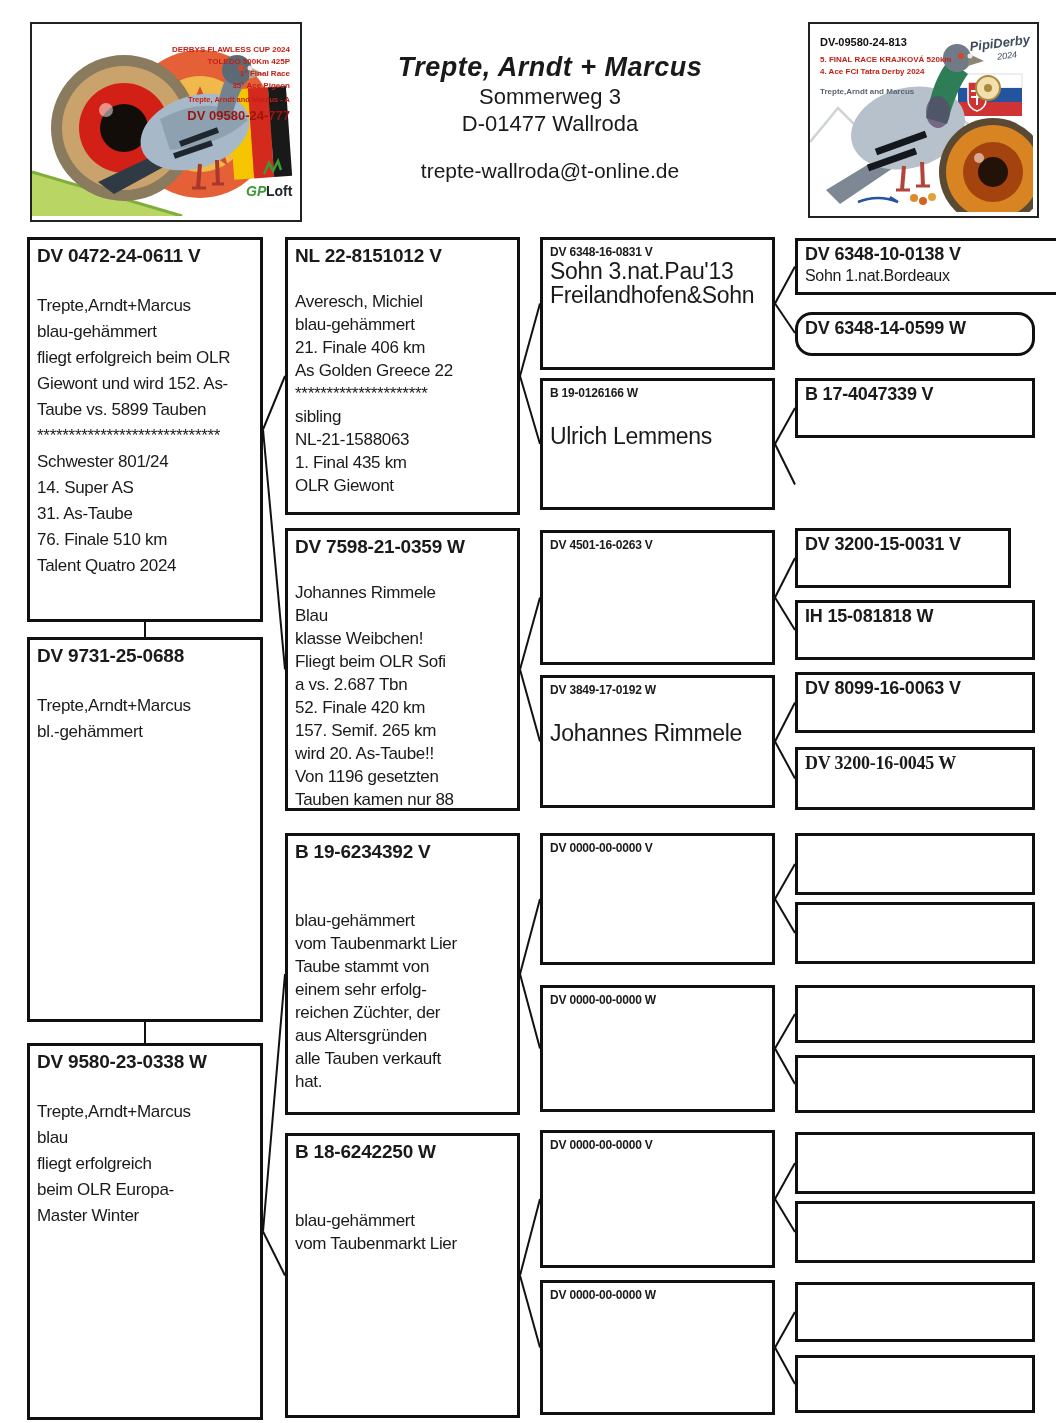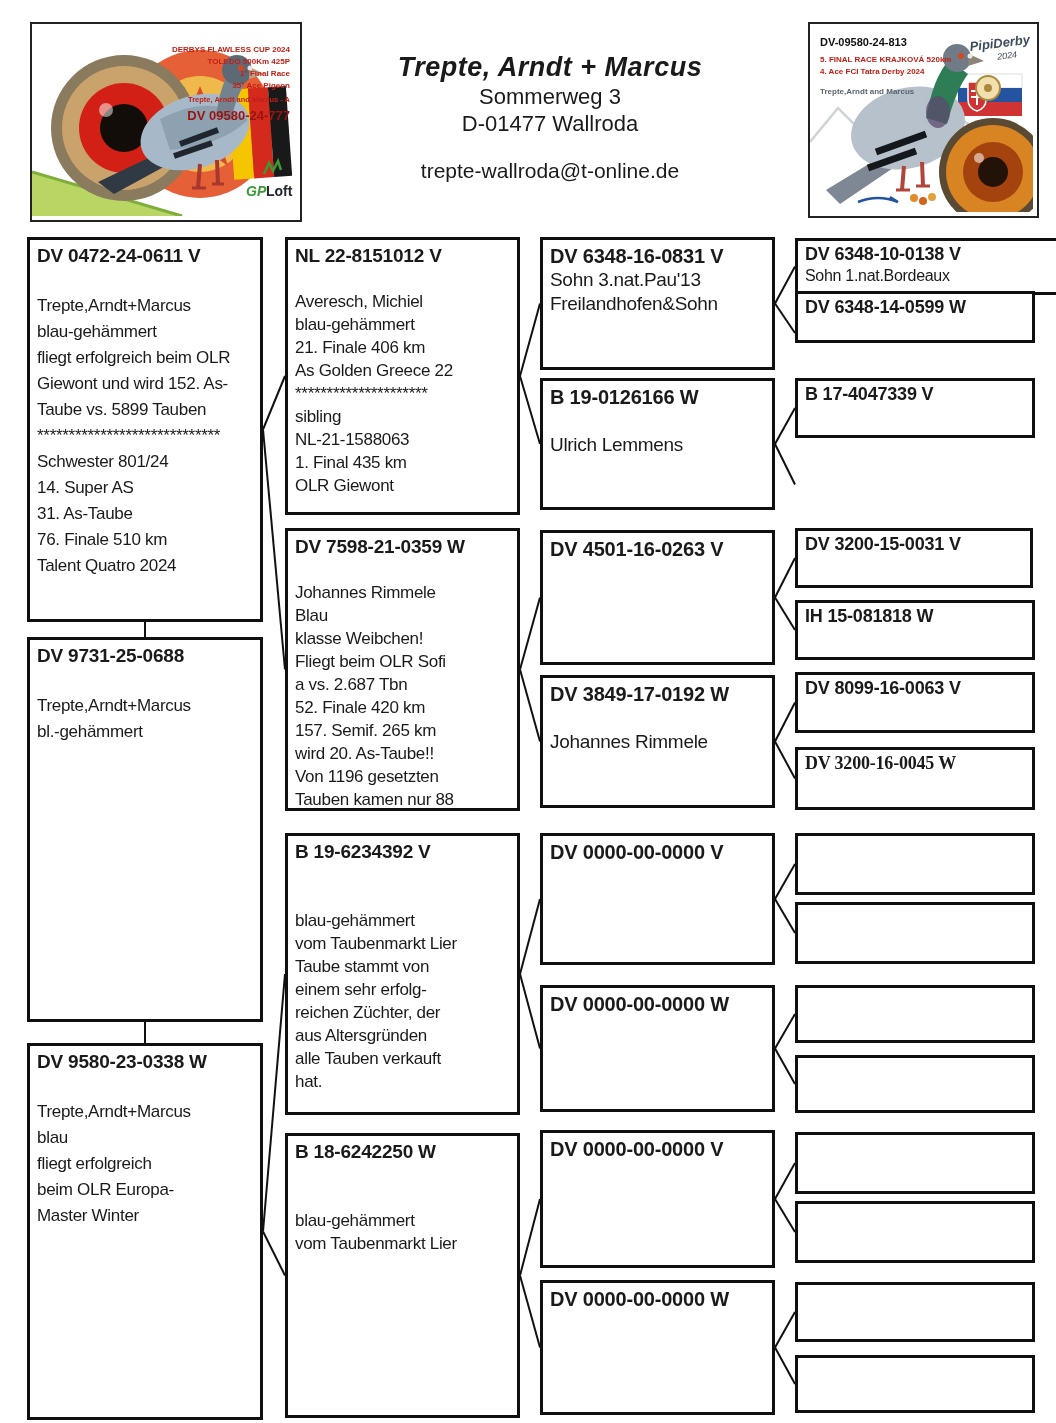--- a/index.html
+++ b/index.html
@@ -20,22 +20,22 @@
   #connectors{position:absolute;left:0;top:0;z-index:0;}
   .pbox{
     position:absolute;border:3px solid #101010;background:#fff;box-sizing:border-box;
     padding:5px 7px;overflow:hidden;z-index:1;
   }
   .ring{font-weight:bold;letter-spacing:-0.2px;}
   .body{white-space:pre-line;letter-spacing:-0.3px;}
   .gen1 .ring,.gen2 .ring{font-size:19px;}
   .gen1 .body{font-size:17px;line-height:26px;}
   .gen2 .body{font-size:17px;line-height:23px;}
-  .gen3 .ring{font-size:20px;}
-  .gen3 .body{font-size:19px;line-height:24px;}
+  .gen3 .ring{font-size:12px;}
+  .gen3 .body{font-size:23px;line-height:24px;}
   .gen4{padding:3px 7px;}
   .gen4 .ring{font-size:18px;}
   .gen4 .body{font-size:16px;line-height:21px;}
 </style>
 </head>
 <body>
 
 <div id="title-block">
   <div id="breeder-name">Trepte, Arndt + Marcus</div>
   <div class="addr-line">Sommerweg 3</div>
@@ -301,29 +301,29 @@
       <div class="body"></div>
     </div>
     <div class="pbox gen3" style="left: 540px; top: 1280px; width: 235px; height: 135px;">
       <div class="ring">DV 0000-00-0000 W</div>
       <div class="body"></div>
     </div>
     <div class="pbox gen4" style="left: 795px; top: 238px; width: 264px; height: 57px;">
       <div class="ring">DV 6348-10-0138 V</div>
       <div class="body">Sohn 1.nat.Bordeaux</div>
     </div>
-    <div class="pbox gen4" style="left: 795px; top: 291px; width: 240px; height: 52px;">
+    <div class="pbox gen4" style="left: 795px; top: 312px; width: 240px; height: 44px; border-radius: 17px;">
       <div class="ring">DV 6348-14-0599 W</div>
       <div class="body"></div>
     </div>
     <div class="pbox gen4" style="left: 795px; top: 378px; width: 240px; height: 60px;">
       <div class="ring">B  17-4047339 V</div>
       <div class="body"></div>
     </div>
-    <div class="pbox gen4" style="left: 795px; top: 528px; width: 238px; height: 60px;">
+    <div class="pbox gen4" style="left: 795px; top: 528px; width: 216px; height: 60px;">
       <div class="ring">DV 3200-15-0031 V</div>
       <div class="body"></div>
     </div>
     <div class="pbox gen4" style="left: 795px; top: 600px; width: 240px; height: 60px;">
       <div class="ring">IH 15-081818 W</div>
       <div class="body"></div>
     </div>
     <div class="pbox gen4" style="left: 795px; top: 672px; width: 240px; height: 61px;">
       <div class="ring">DV 8099-16-0063 V</div>
       <div class="body"></div>

